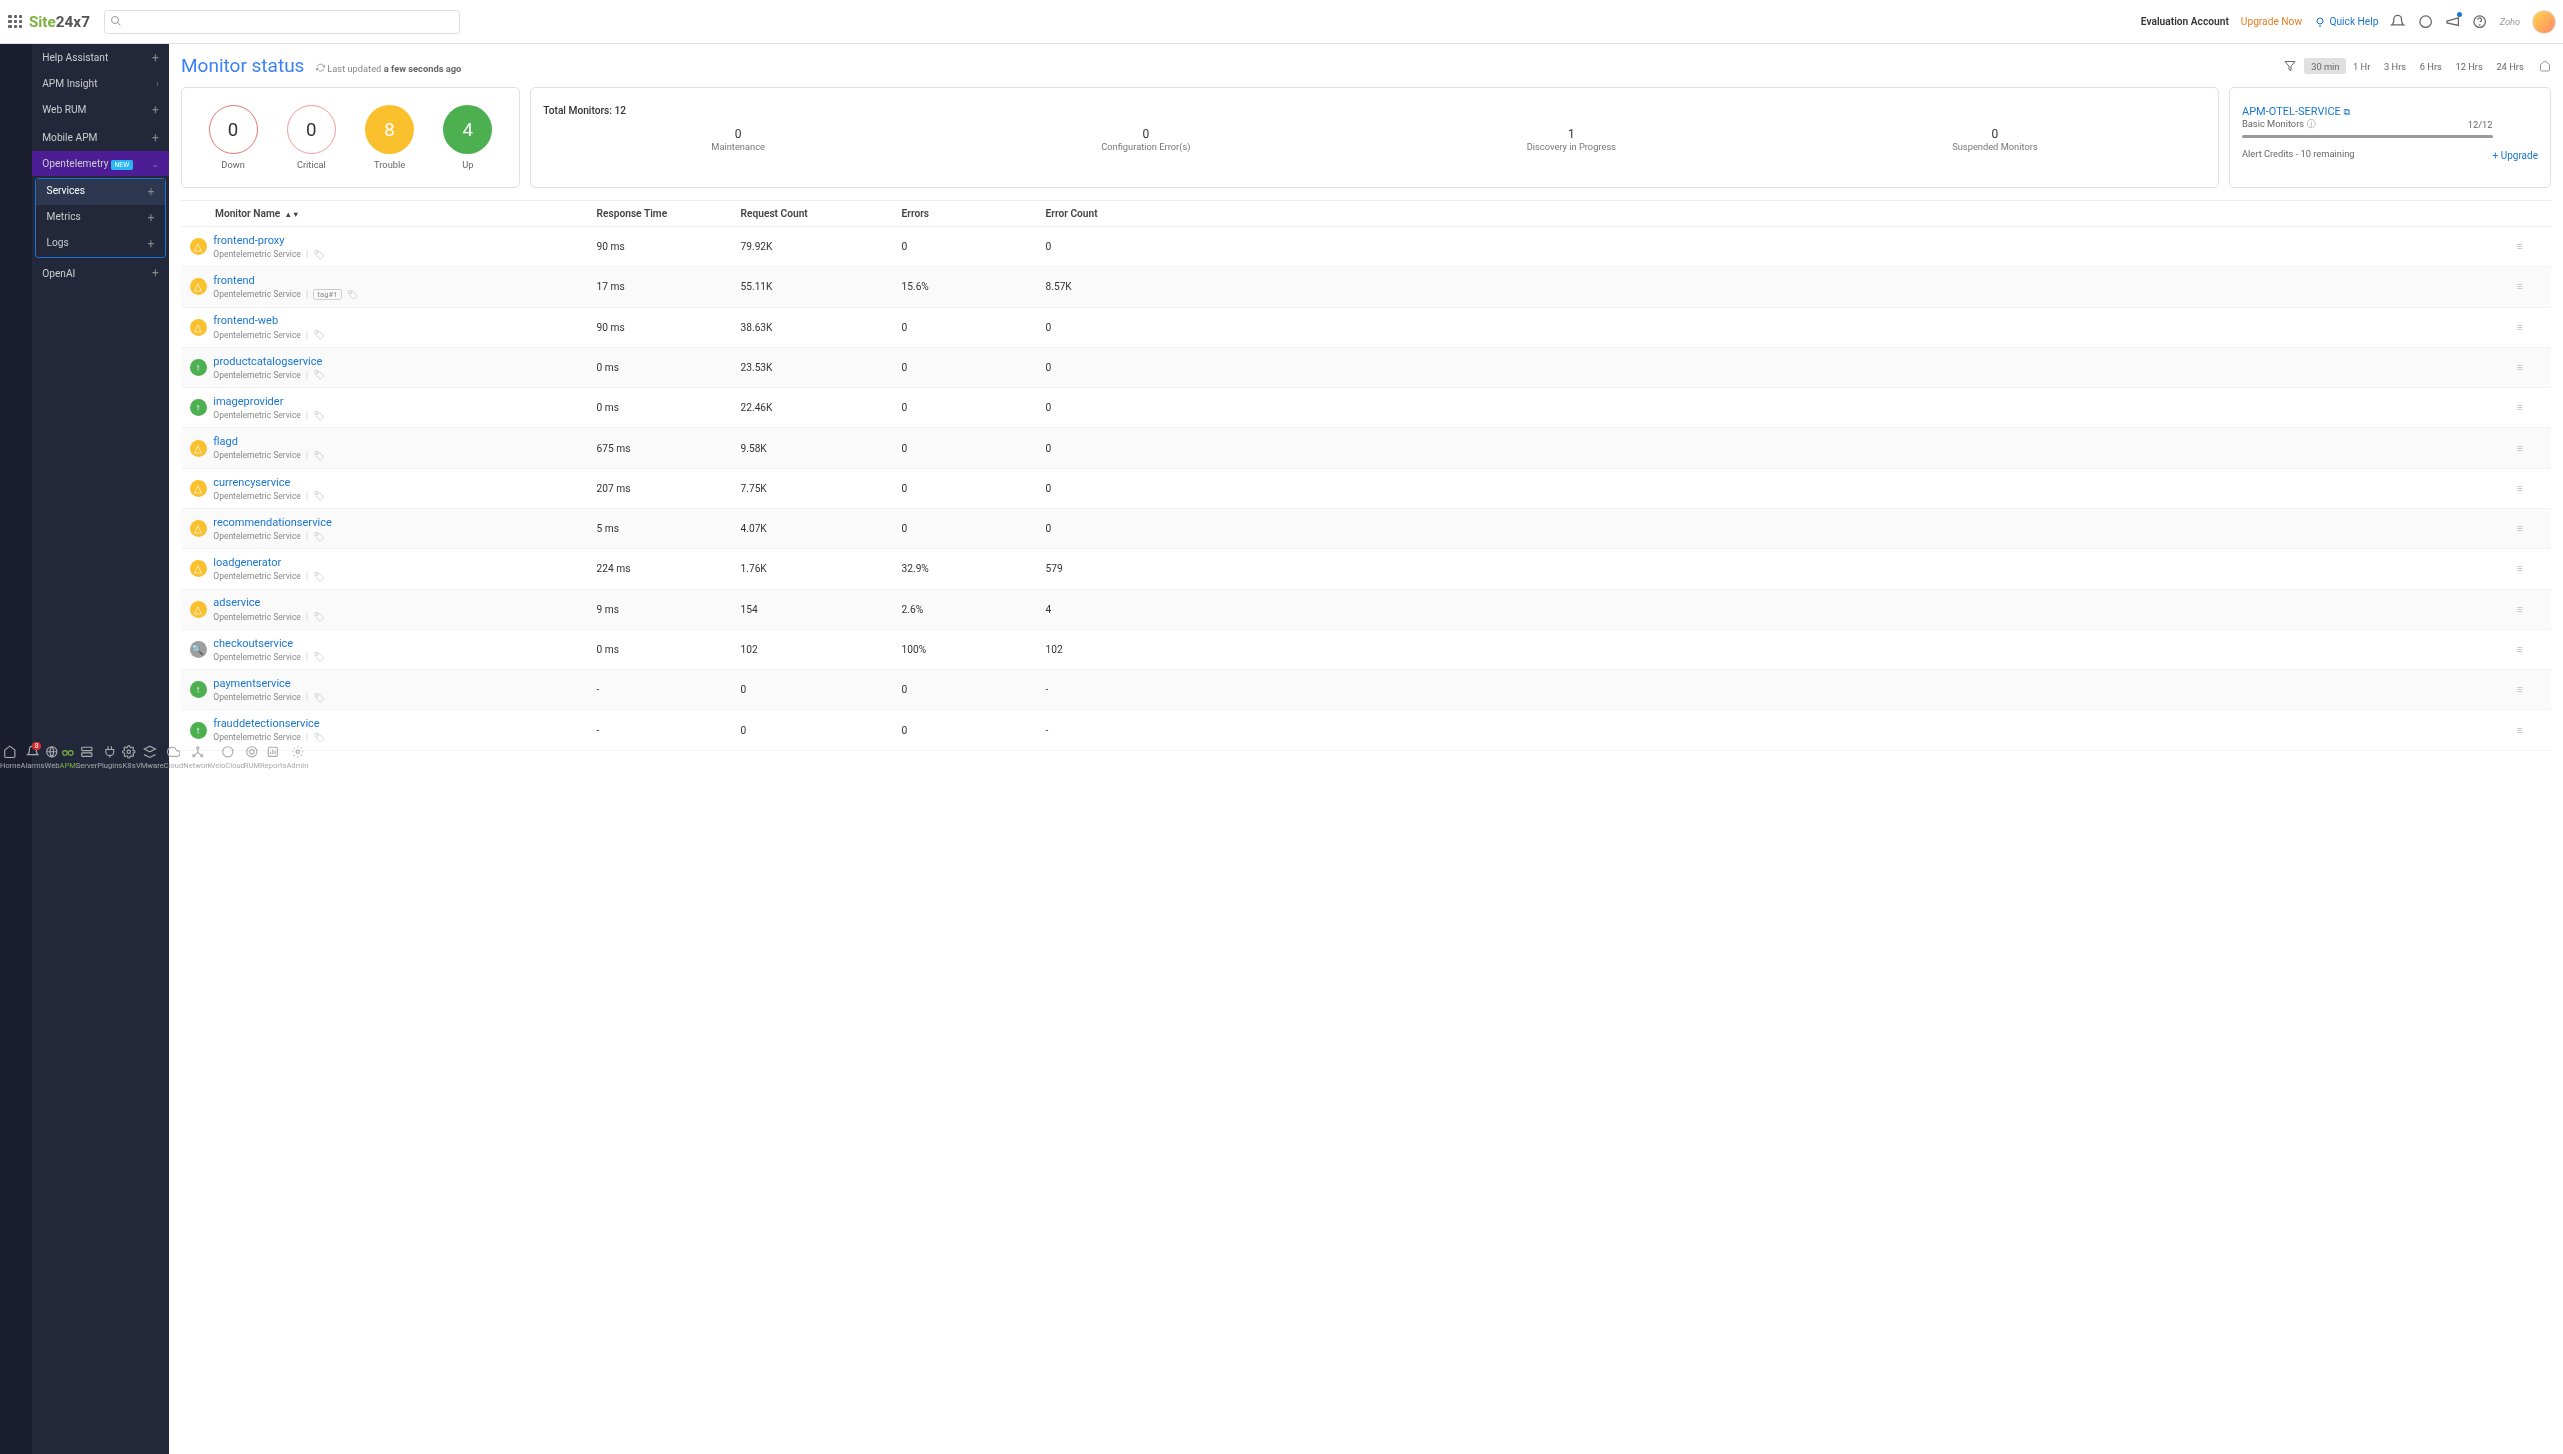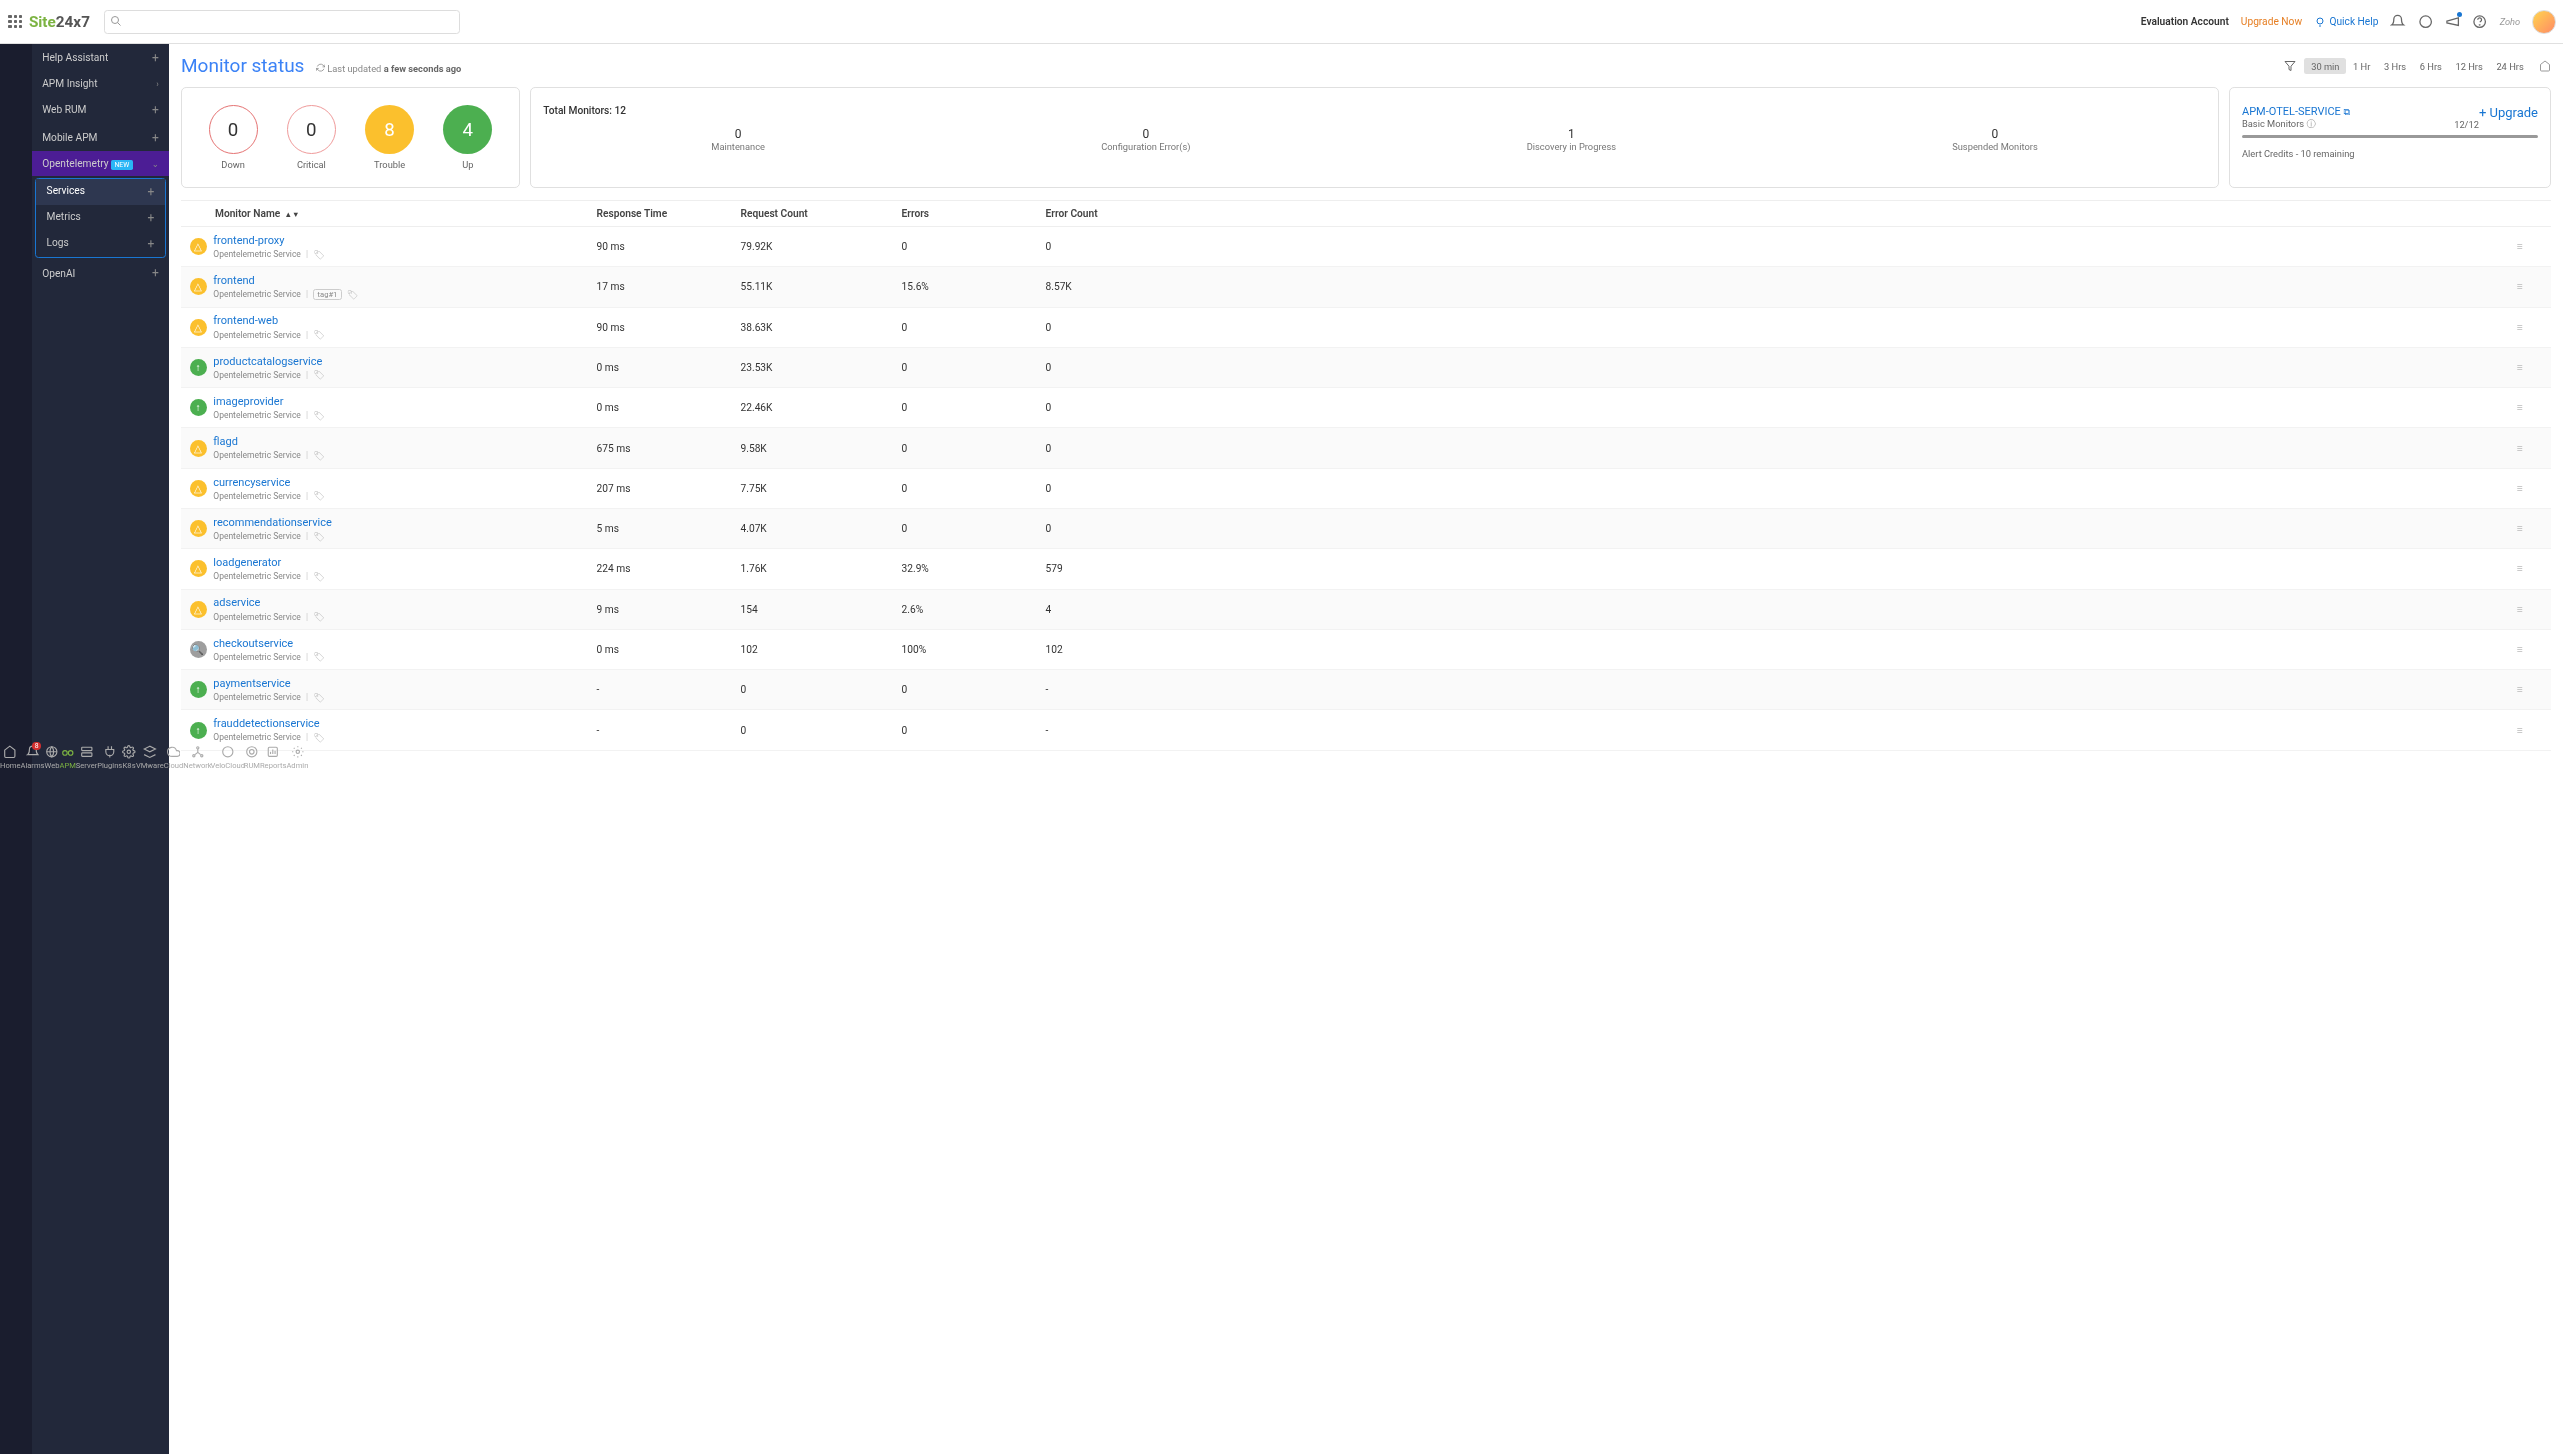--- a/index.html
+++ b/index.html
@@ -73,21 +73,21 @@
 .totals-card { flex: 1; }
 .totals-title { font-size: 10.2px; font-weight: 500; margin-bottom: 6.8px; }
 .totals-grid { display: flex; justify-content: space-around; flex-wrap: wrap; }
 .total-item { text-align: center; padding: 3.4px 13.6px; }
 .total-val { font-size: 12px; color: #333; }
 .total-lbl { font-size: 9.3px; color: #777; }
 
 .apm-card { flex: 0 0 322px; }
 .apm-link { color: #1976d2; font-size: 11px; }
 .ext-icon { font-size: 9.3px; }
-.upgrade-link { float: right; color: #1976d2; font-size: 13px; }
+.upgrade-link { float: right; color: #1976d2; font-size: 10px; margin-top: 45px; }
 .basic-row { display: flex; justify-content: space-between; align-items: center; margin-top: 0; font-size: 9.3px; color: #666; }
 .progress { height: 3.4px; background: #e0e0e0; border-radius: 1.7px; margin-top: 3.4px; overflow: hidden; }
 .progress-fill { height: 100%; background: #999; width: 100%; }
 .credits { font-size: 9.3px; color: #666; margin-top: 10.2px; }
 
 
 .table-header { display: flex; padding: 6.8px 8.5px; border-top: 0.8px solid #eee; border-bottom: 0.8px solid #eee; font-size: 10.2px; font-weight: 600; color: #444; }
 .col-name { flex: 0 0 407px; padding-left: 25.5px; }
 .col-rt { flex: 0 0 144px; }
 .col-rc { flex: 0 0 161px; }

